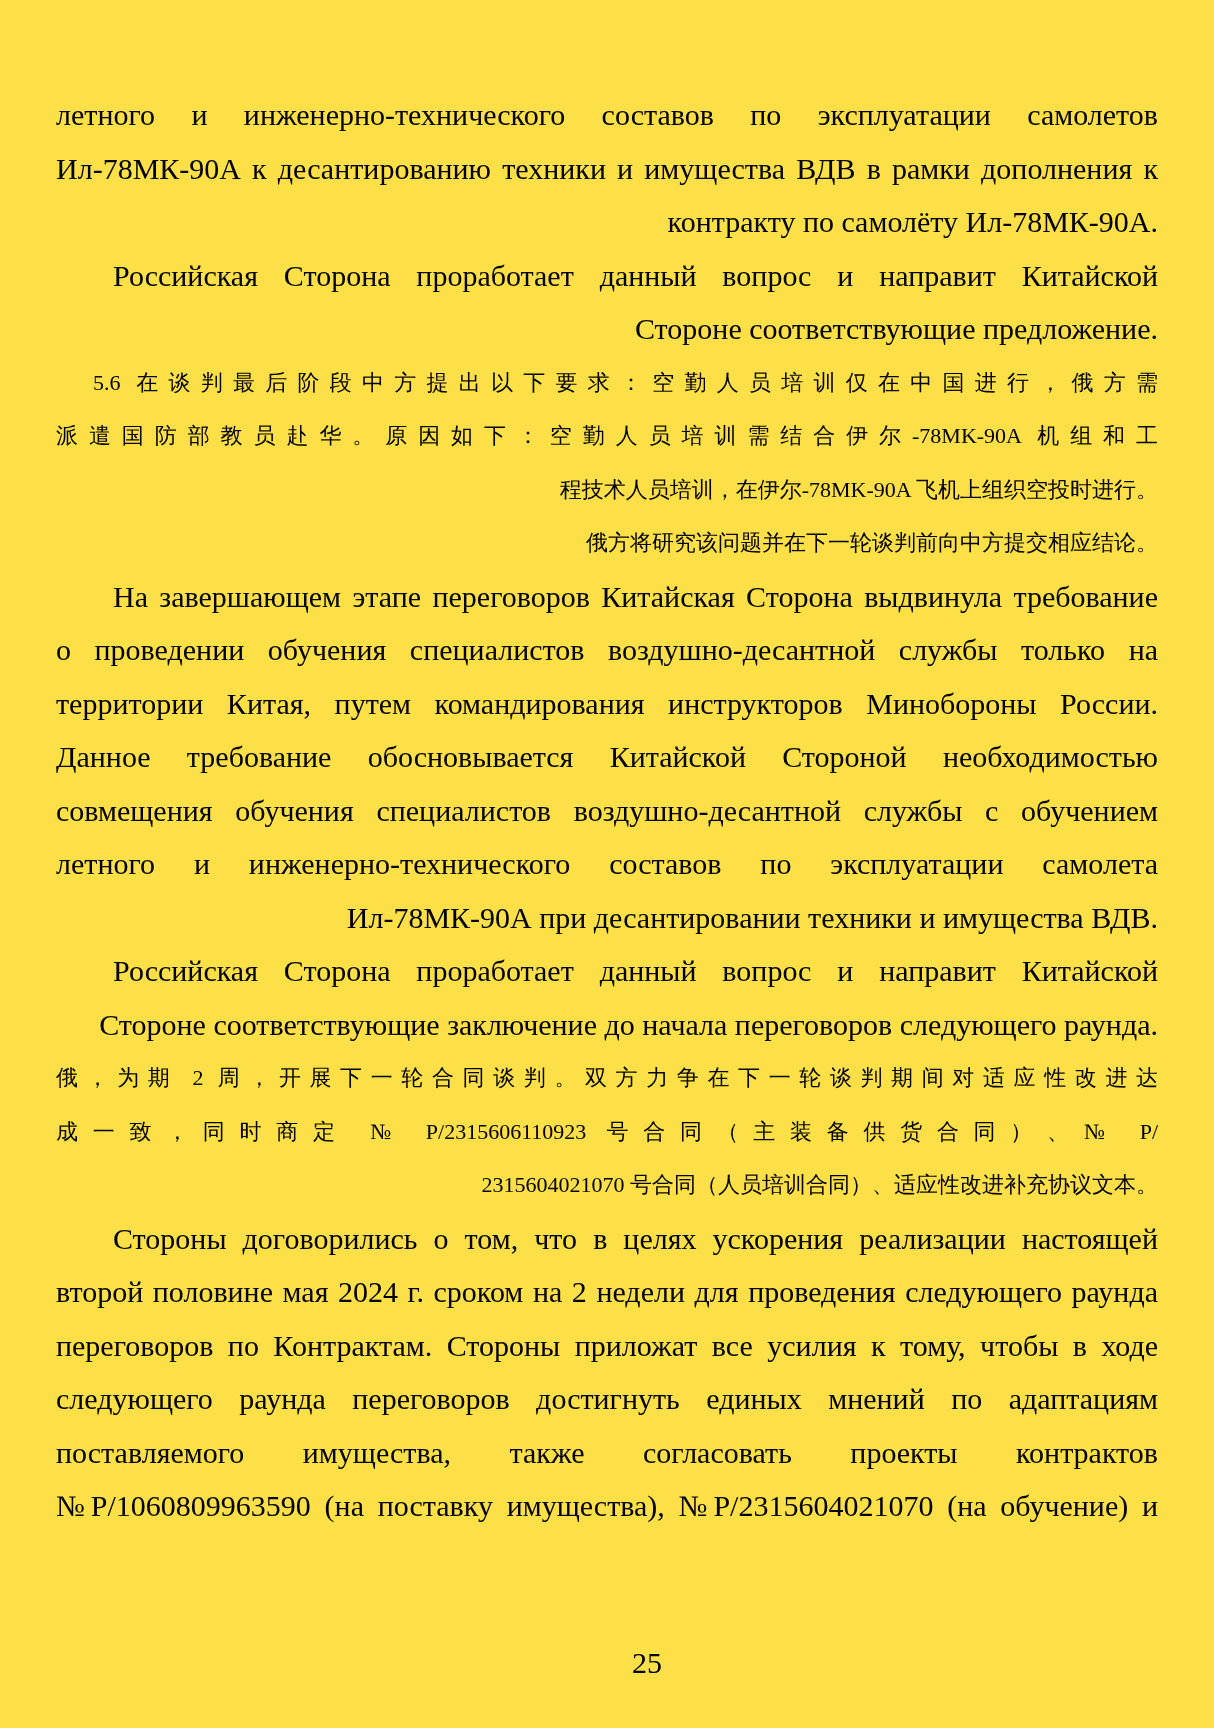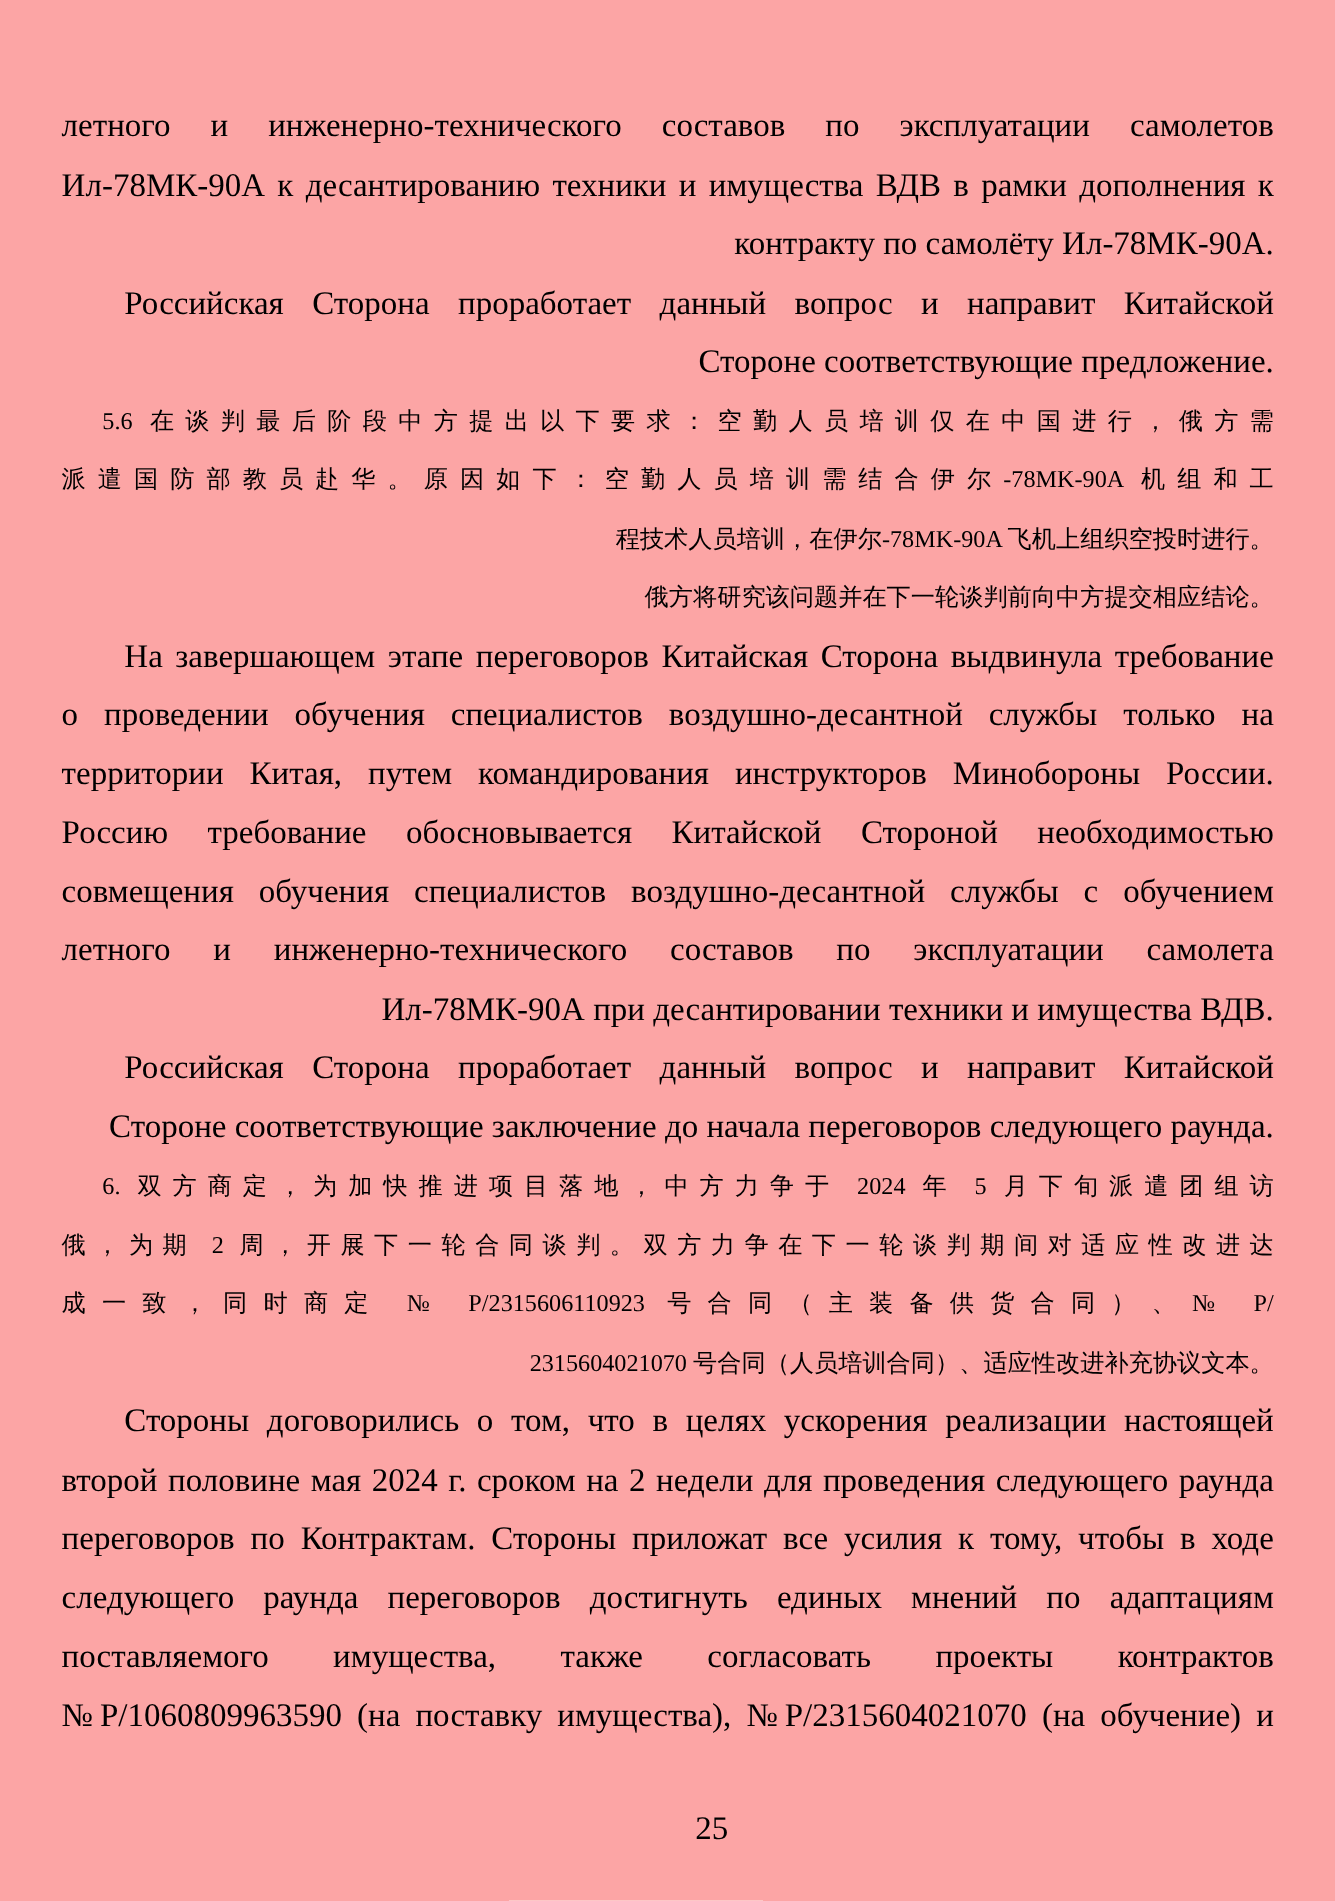--- a/index.html
+++ b/index.html
@@ -4,21 +4,21 @@
 <style>
   html, body {
     margin: 0;
     padding: 0;
     background: #ffffff;
   }
   #page {
     position: relative;
     width: 1214px;
     height: 1728px;
-    background: #fca5a5;
+    background: #fde047;
     color: #000000;
     font-family: "Liberation Serif", "DejaVu Serif", serif;
     overflow: hidden;
   }
   #text-block {
     position: absolute;
     left: 56px;
     top: 88px;
     width: 1102px;
   }
@@ -66,29 +66,28 @@
 
     <div class="line cjk just ind-num">5.6 在谈判最后阶段中方提出以下要求：空勤人员培训仅在中国进行，俄方需</div>
     <div class="line cjk just">派遣国防部教员赴华。原因如下：空勤人员培训需结合伊尔-78MK-90A 机组和工</div>
     <div class="line cjk">程技术人员培训，在伊尔-78MK-90A 飞机上组织空投时进行。</div>
 
     <div class="line cjk ind-cjk">俄方将研究该问题并在下一轮谈判前向中方提交相应结论。</div>
 
     <div class="line just ind-ru">На завершающем этапе переговоров Китайская Сторона выдвинула требование</div>
     <div class="line just">о проведении обучения специалистов воздушно-десантной службы только на</div>
     <div class="line just">территории Китая, путем командирования инструкторов Минобороны России.</div>
-    <div class="line just">Россию требование обосновывается Китайской Стороной необходимостью</div>
+    <div class="line just">Данное требование обосновывается Китайской Стороной необходимостью</div>
     <div class="line just">совмещения обучения специалистов воздушно-десантной службы с обучением</div>
     <div class="line just">летного и инженерно-технического составов по эксплуатации самолета</div>
     <div class="line">Ил-78МК-90А при десантировании техники и имущества ВДВ.</div>
 
     <div class="line just ind-ru">Российская Сторона проработает данный вопрос и направит Китайской</div>
     <div class="line">Стороне соответствующие заключение до начала переговоров следующего раунда.</div>
 
-    <div class="line cjk just ind-num">6. 双方商定，为加快推进项目落地，中方力争于 2024 年 5 月下旬派遣团组访</div>
     <div class="line cjk just">俄，为期 2 周，开展下一轮合同谈判。双方力争在下一轮谈判期间对适应性改进达</div>
     <div class="line cjk just">成一致，同时商定 № P/2315606110923 号合同（主装备供货合同）、№ P/</div>
     <div class="line cjk">2315604021070 号合同（人员培训合同）、适应性改进补充协议文本。</div>
 
     <div class="line just ind-ru">Стороны договорились о том, что в целях ускорения реализации настоящей</div>
     <div class="line just">второй половине мая 2024 г. сроком на 2 недели для проведения следующего раунда</div>
     <div class="line just">переговоров по Контрактам. Стороны приложат все усилия  к тому, чтобы в ходе</div>
     <div class="line just">следующего раунда переговоров достигнуть единых мнений по  адаптациям</div>
     <div class="line just">поставляемого имущества, также согласовать проекты контрактов</div>
     <div class="line just">№Р/1060809963590 (на поставку имущества), №Р/2315604021070 (на обучение) и</div>

